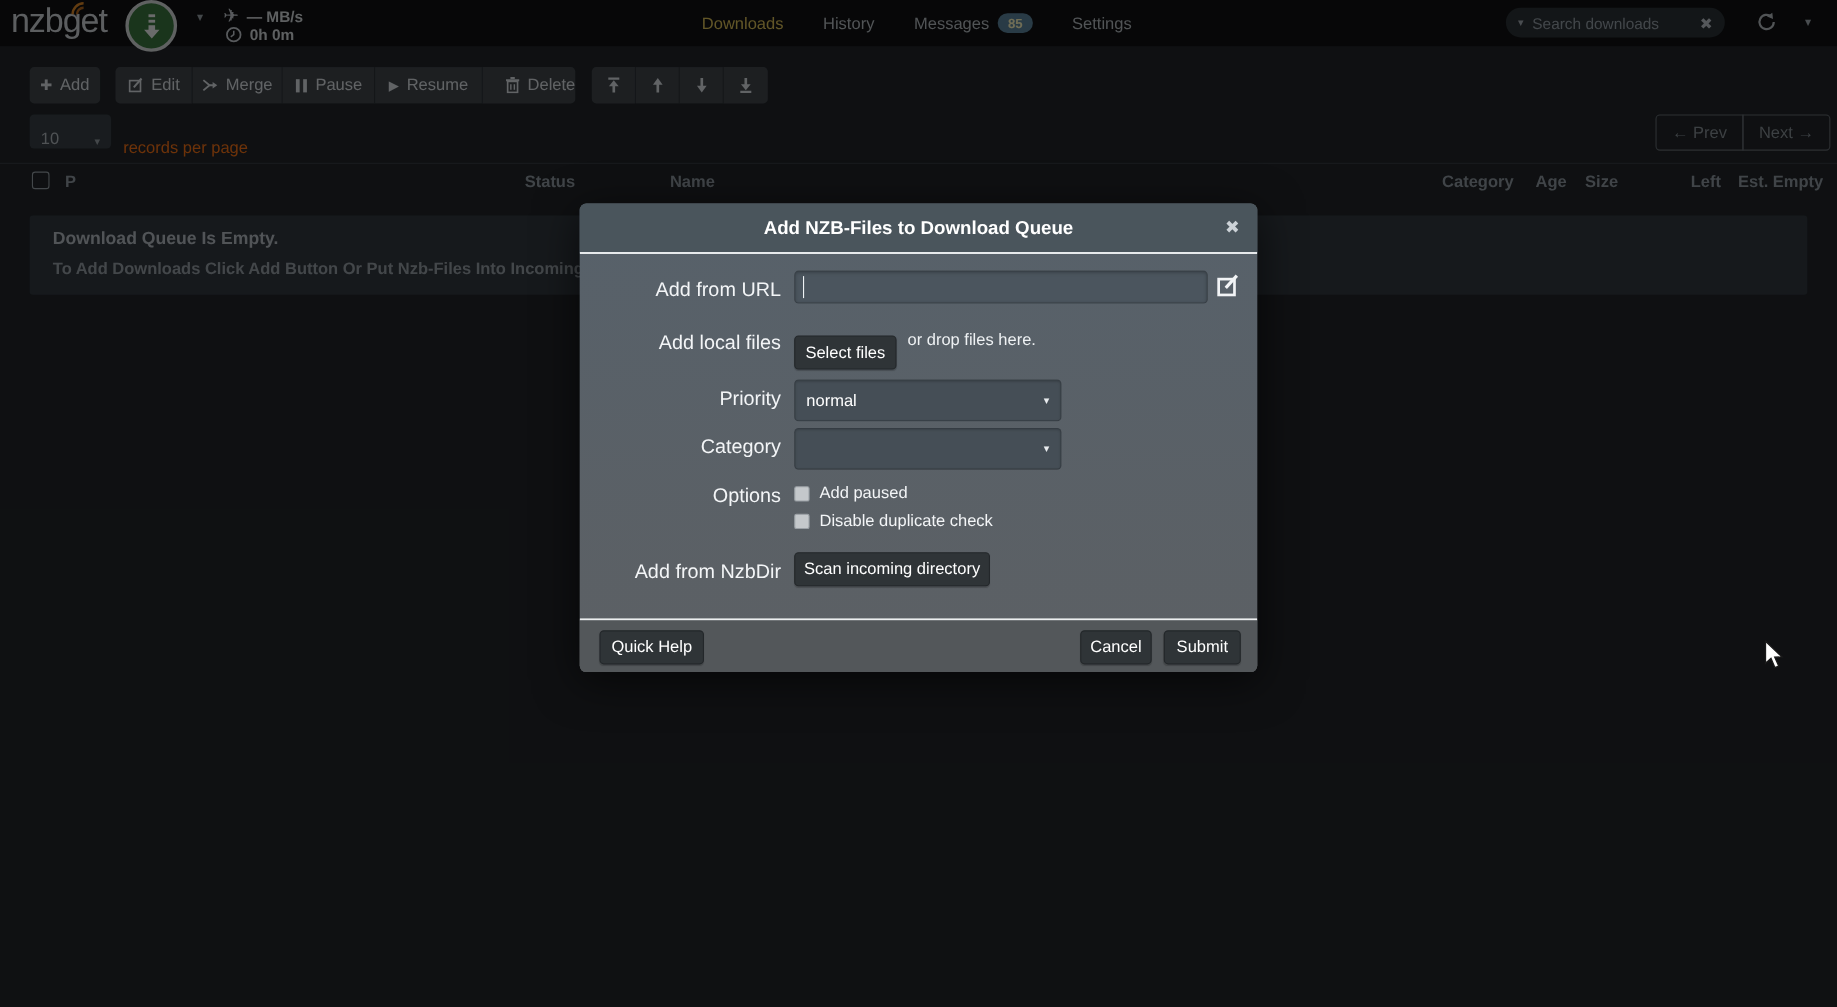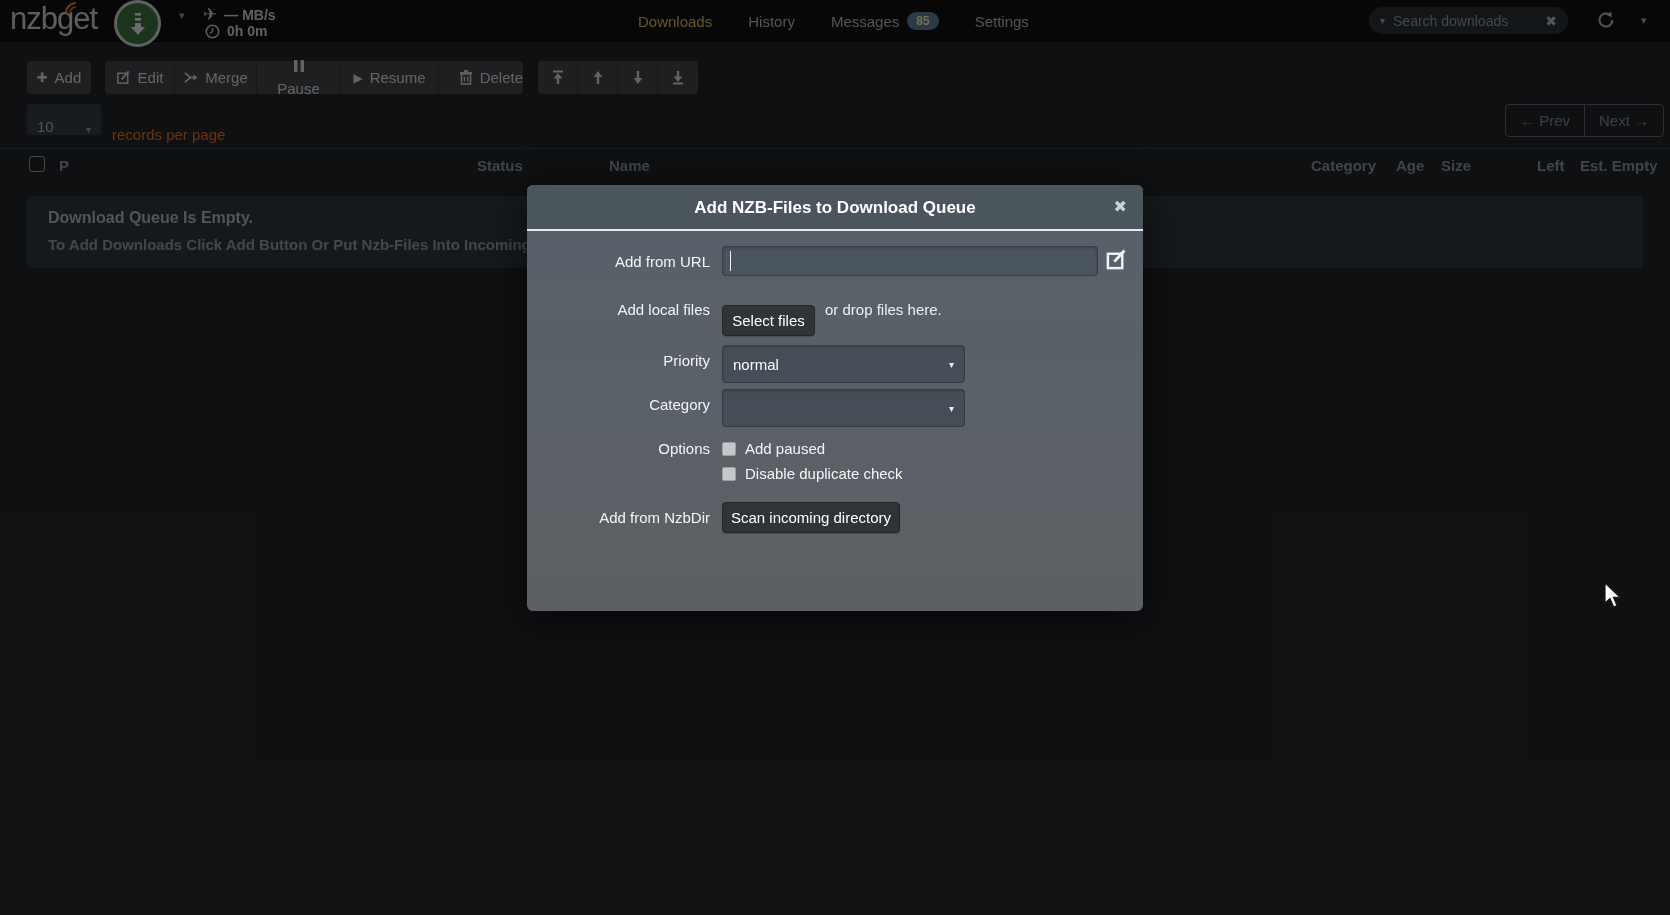--- a/index.html
+++ b/index.html
@@ -74,21 +74,21 @@
 
   
   .modal { position:absolute; left:527px; top:185px; width:616px; height:426px; z-index:20;
            border-radius:6px; background:linear-gradient(#57616a, #5c6064);
            box-shadow:0 8px 40px rgba(0,0,0,0.6); }
   .m-header { position:relative; height:46px; background:#4a555c; border-radius:6px 6px 0 0;
               border-bottom:2px solid #e7eaec; }
   .m-title { text-align:center; line-height:46px; font-size:17px; font-weight:bold; color:#ffffff; }
   .m-close { position:absolute; right:16px; top:12px; color:#ccd2d7; font-size:16px; cursor:pointer; }
   .m-body { position:relative; height:329px; }
-  .m-label { position:absolute; left:0; width:183px; text-align:right; font-size:15px; color:#f3f5f7; }
+  .m-label { position:absolute; left:0; width:183px; text-align:right; font-size:18px; color:#f3f5f7; }
   .url-input { position:absolute; left:195px; top:15px; width:376px; height:30px; background:#4b555e;
                border:1px solid rgba(0,0,0,0.25); border-radius:4px;
                box-shadow:inset 0 1px 3px rgba(0,0,0,0.25); color:#fff; }
   .type-caret { position:absolute; left:203px; top:20px; width:1px; height:20px; background:#eef2f4; }
   .url-edit-icon { position:absolute; left:578px; top:17px; cursor:pointer; }
   .mbtn { background:#2f3437; border:1px solid #23272a; border-radius:4px; color:#ffffff;
           font-size:15px; display:flex; align-items:center; justify-content:center; cursor:pointer;
           box-shadow:0 1px 1px rgba(0,0,0,0.2); }
   .select-files { position:absolute; left:195px; top:74px; width:93px; height:31px; }
   .drop-hint { position:absolute; left:298px; top:70px; font-size:15px; color:#eef1f3; }
@@ -180,21 +180,21 @@
         <span>Edit</span>
       </div>
       <div class="tbtn" style="width:82px;">
         <svg width="15" height="15" viewBox="0 0 16 16">
           <path d="M2 3 L8 8 L2 13" fill="none" stroke="currentColor" stroke-width="1.8"></path>
           <line x1="8" y1="8" x2="12" y2="8" stroke="currentColor" stroke-width="1.8"></line>
           <polygon points="11,4.8 15.5,8 11,11.2" fill="currentColor"></polygon>
         </svg>
         <span>Merge</span>
       </div>
-      <div class="tbtn" style="width:84px;flex-direction:column;">
+      <div class="tbtn" style="width:84px;">
         <svg width="12" height="14" viewBox="0 0 12 14">
           <rect x="1" y="1" width="3.4" height="12" fill="currentColor"></rect>
           <rect x="7.6" y="1" width="3.4" height="12" fill="currentColor"></rect>
         </svg>
         <span>Pause</span>
       </div>
       <div class="tbtn" style="width:98px;">
         <span style="font-size:12px;">▶</span>
         <span>Resume</span>
       </div>
@@ -301,19 +301,24 @@
 
       <div class="m-label" style="top:209px;">Options</div>
       <div class="chk" style="top:211px;"></div>
       <div class="chklabel" style="top:209px;">Add paused</div>
       <div class="chk" style="top:236px;"></div>
       <div class="chklabel" style="top:234px;">Disable duplicate check</div>
 
       <div class="m-label" style="top:278px;">Add from NzbDir</div>
       <div class="mbtn scan-btn">Scan incoming directory</div>
     </div>
+    <div class="m-footer">
+      <div class="mbtn quick-help">Quick Help</div>
+      <div class="mbtn cancel-btn">Cancel</div>
+      <div class="mbtn submit-btn">Submit</div>
+    </div>
   </div>
 
   <svg class="cursor" width="20" height="28" viewBox="0 0 20 28">
     <path d="M2 1 L2 21 L7 16.6 L10.6 25 L14 23.5 L10.4 15.4 L17 15.2 Z" fill="#ffffff" stroke="#1a1a1a" stroke-width="1.2"></path>
   </svg>
 
 </div>
 
 </body></html>

